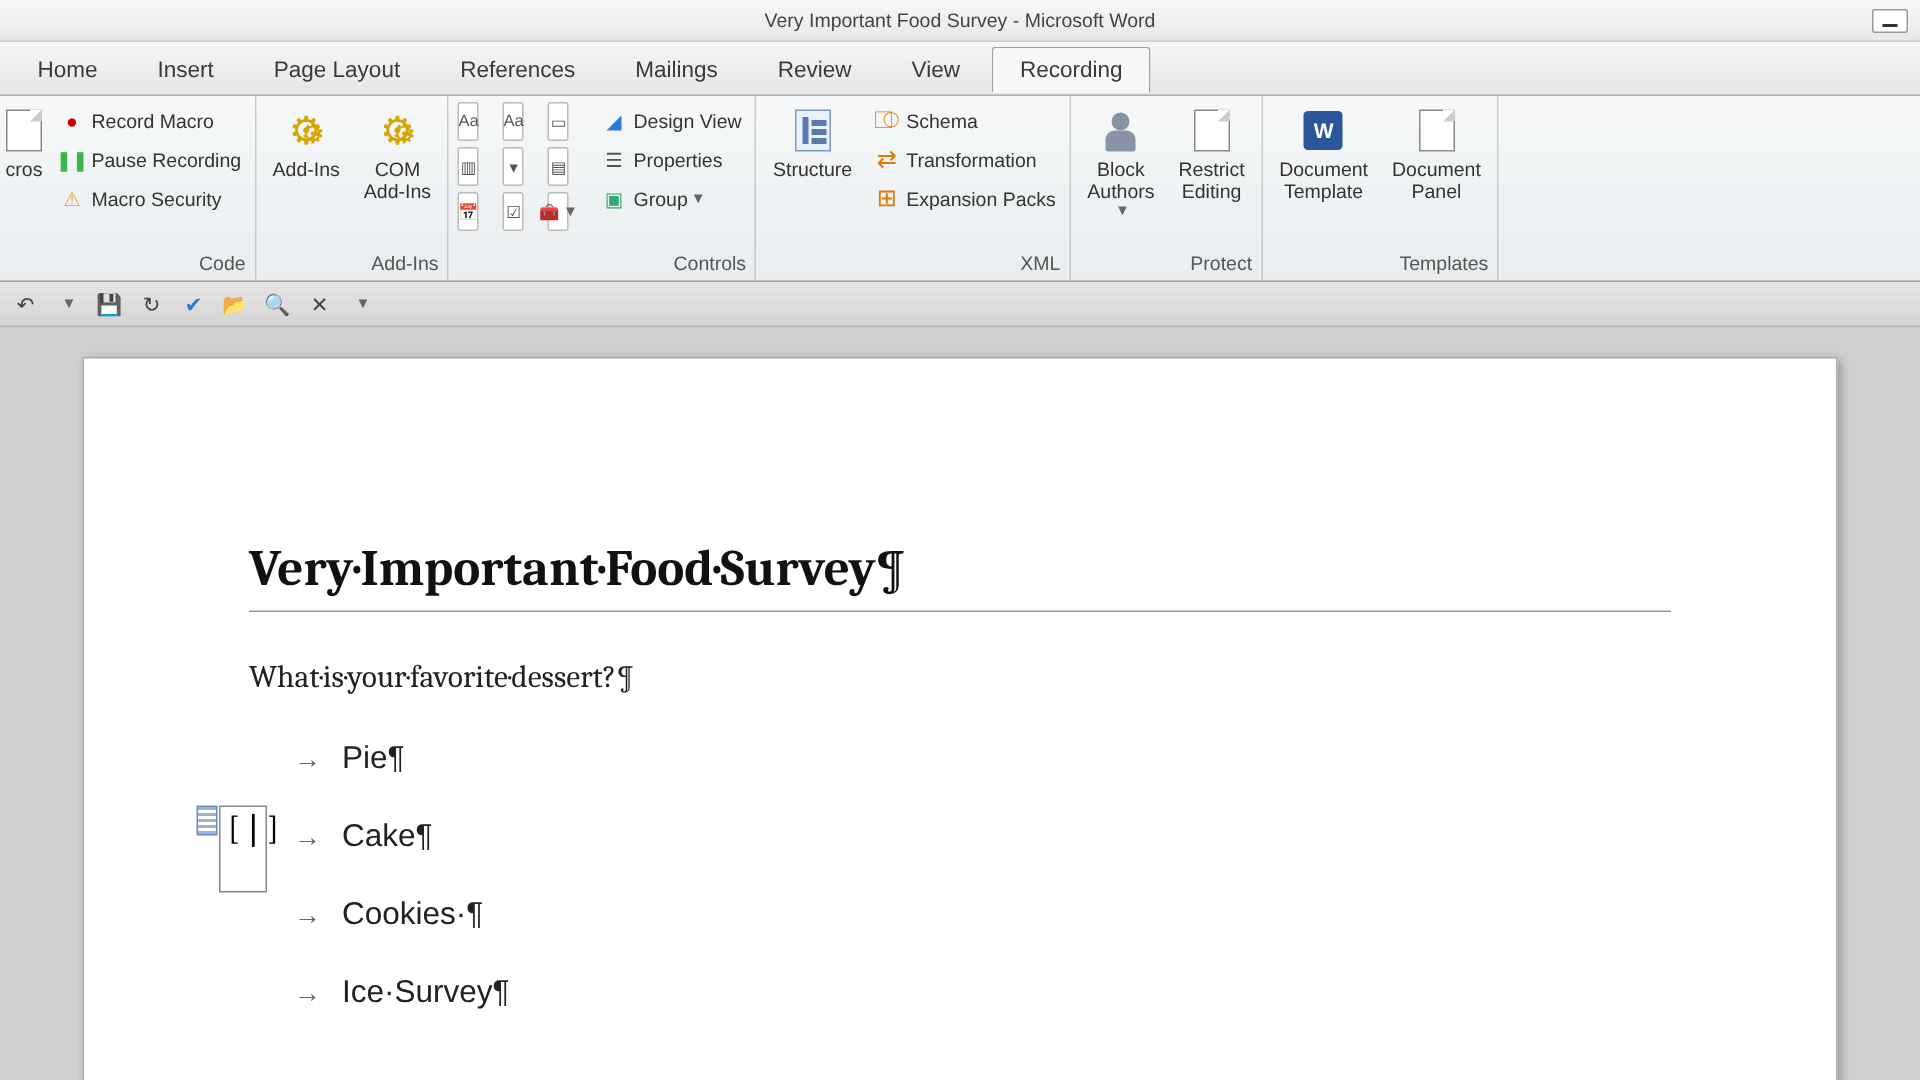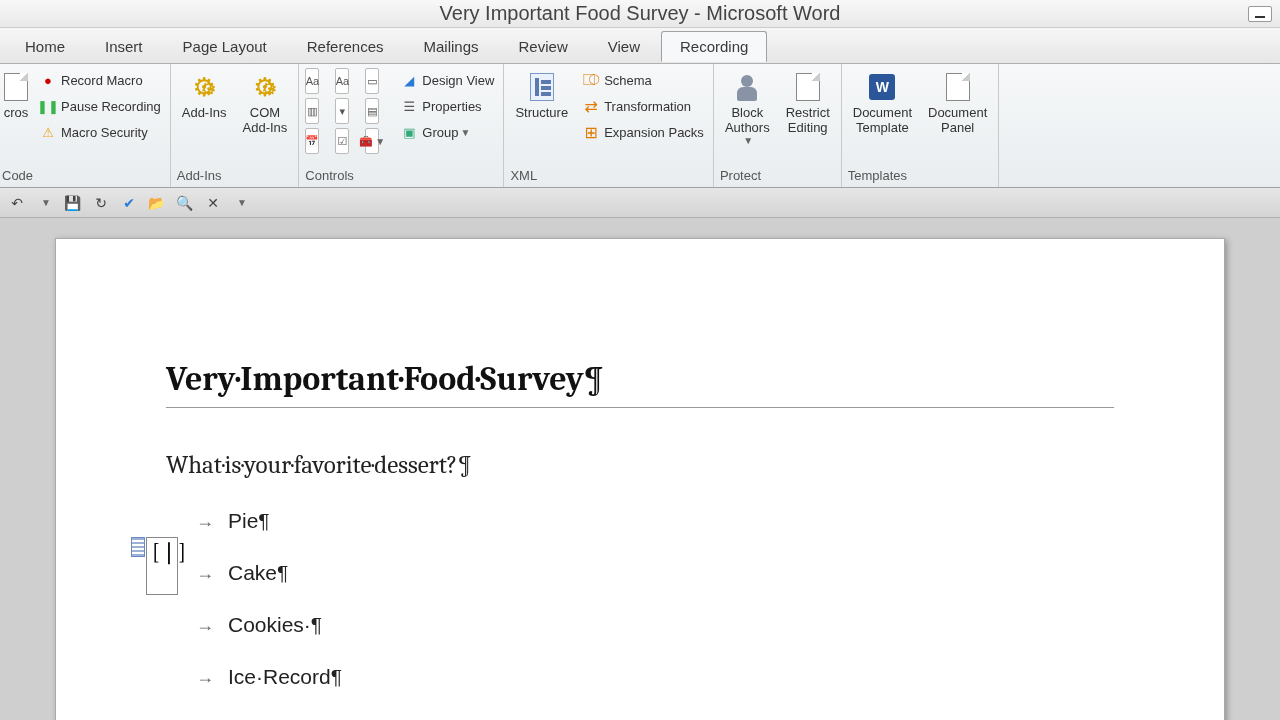--- a/index.html
+++ b/index.html
@@ -1,53 +1,53 @@
 <!DOCTYPE html>
 <html><head>
 <meta charset="utf-8">
 <style>
 * { margin: 0; padding: 0; box-sizing: border-box; font-family: "Segoe UI", Tahoma, sans-serif; }
 body { background: #dcdcdc; width: 1280px; height: 720px; overflow: hidden; position: relative; }
 
 
 .titlebar { height: 28px; background: linear-gradient(#f8f8f8, #e8e8e8); display: flex; align-items: center; justify-content: center; position: relative; border-bottom: 1px solid #ccc; }
-.titlebar .title { font-size: 20px; color: #444; }
+.titlebar .title { font-size: 13px; color: #444; }
 .titlebar .controls { position: absolute; right: 8px; display: flex; gap: 4px; }
 .titlebar .min { width: 24px; height: 16px; border: 1px solid #999; border-radius: 2px; display: flex; align-items: flex-end; justify-content: center; background: #fff; }
 .titlebar .min::before { content:''; width:10px; height:2px; background:#333; margin-bottom:3px; }
 
 
 .tabs { height: 36px; background: linear-gradient(#f6f6f6, #e6e6e6); display: flex; align-items: center; padding-left: 6px; border-bottom: 1px solid #b0b0b0; }
 .tab { padding: 6px 18px 6px; font-size: 15px; color: #3a3a3a; cursor: pointer; border: 1px solid transparent; border-bottom: none; margin-right: 2px; }
 .tab.active { background: #f6f8f9; border: 1px solid #a0a0a0; border-bottom: 1px solid #f6f8f9; border-top-left-radius: 3px; border-top-right-radius: 3px; position: relative; top: 1px; }
 
 
 .ribbon { height: 124px; background: linear-gradient(#f6f8f9, #e9edef); border-bottom: 1px solid #a0a0a0; display: flex; }
 .group { border-right: 1px solid #c9c9c9; display: flex; flex-direction: column; justify-content: space-between; padding: 4px 6px 2px; }
 .group-body { display: flex; align-items: flex-start; gap: 6px; flex: 1; }
-.group-label { text-align: left; font-size: 13px; color: #555; padding: 2px 0; }
+.group-label { text-align: right; font-size: 13px; color: #555; padding: 2px 0; }
 
 
 .rbtn { display: flex; flex-direction: column; align-items: center; justify-content: flex-start; padding: 2px 4px; font-size: 13px; color: #333; text-align: center; cursor: pointer; border: 1px solid transparent; border-radius: 3px; }
 .ricon { width: 32px; height: 32px; display: flex; align-items: center; justify-content: center; margin-bottom: 2px; }
 .ricon.sm { width: 18px; height: 18px; margin: 0 4px 0 0; }
 .rrow { display: flex; align-items: center; font-size: 13px; color: #333; padding: 2px 2px; cursor: pointer; border: 1px solid transparent; border-radius: 2px; white-space: nowrap; }
 .vcol { display: flex; flex-direction: column; gap: 2px; }
 .iconbox { width: 14px; height: 26px; border: 1px solid #bbb; border-radius: 2px; display:flex; align-items:center; justify-content:center; background:#fff; font-size:11px; color:#555; cursor:pointer; }
 .grid3 { display:grid; grid-template-columns: repeat(3, 26px); grid-auto-rows:26px; gap:4px; }
 
 
 .qat { height: 30px; background: linear-gradient(#e6e6e6,#d4d4d4); border-bottom: 1px solid #b0b0b0; display:flex; align-items:center; padding-left:6px; gap:6px; }
 .qbtn { width:22px; height:22px; display:flex; align-items:center; justify-content:center; font-size:14px; color:#444; cursor:pointer; border:1px solid transparent; border-radius:2px; }
 
 
 .workspace { position:absolute; top:218px; left:0; right:0; bottom:0; background:#cfcfcf; overflow:hidden; display:flex; justify-content:center; padding-top:20px; }
 .page { width: 1170px; background:#fff; border:1px solid #aaa; box-shadow: 2px 2px 6px rgba(0,0,0,.3); padding: 120px 110px 40px 110px; position:relative; min-height: 800px; }
-.doc-title { font-family: Cambria, Georgia, serif; font-size: 34px; font-weight: bold; color:#111; border-bottom: 1px solid #999; padding-bottom: 8px; margin-bottom: 42px; }
-.doc-q { font-family: Cambria, Georgia, serif; font-size: 25px; color:#222; margin-bottom: 30px; }
+.doc-title { font-family: Cambria, Georgia, serif; font-size: 34px; font-weight: bold; color:#111; border-bottom: 1px solid #999; padding-bottom: 8px; margin-bottom: 32px; }
+.doc-q { font-family: Cambria, Georgia, serif; font-size: 21px; color:#222; margin-bottom: 30px; }
 .item { font-family: Cambria, Georgia, serif; font-size: 21px; color:#222; margin-bottom: 28px; display:flex; align-items:center; }
 .arrow { color:#666; margin-right: 14px; font-size:18px; }
 .dot { letter-spacing: 0; }
 
 
 .cc-handle { position:absolute; width:14px; height:20px; background: repeating-linear-gradient(#9bb2d6 0 2px, transparent 2px 4px); border:1px solid #6a8bc2; left: 75px; }
 .cc-frame { position:absolute; border:1px solid #888; background:#fff; width:32px; height:58px; left:90px; }
 .cc-box { position:absolute; font-family: Cambria, serif; font-size:22px; left:96px; }
 .gear2 { color:#d9a400; font-size:26px; position:relative; }
 .gear2::after{ content:'⚙'; position:absolute; left:8px; top:6px; font-size:18px; }
@@ -282,18 +282,18 @@
       <div class="item">
         <span class="arrow">→</span>
         <span>Cake¶</span>
       </div>
       <div class="item">
         <span class="arrow">→</span>
         <span>Cookies·¶</span>
       </div>
       <div class="item">
         <span class="arrow">→</span>
-        <span>Ice·Record¶</span>
+        <span>Ice·Survey¶</span>
       </div>
     </div>
 
   </div>
 </div>
 
 </body></html>

